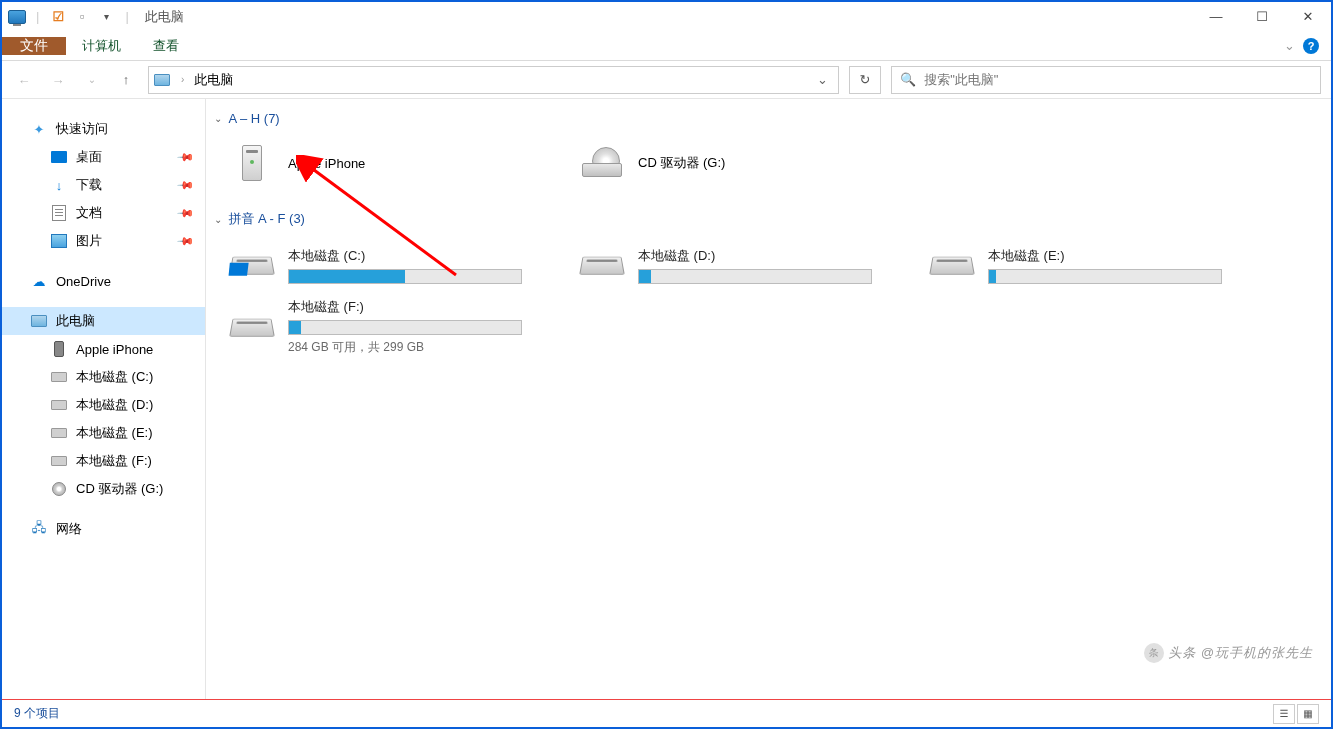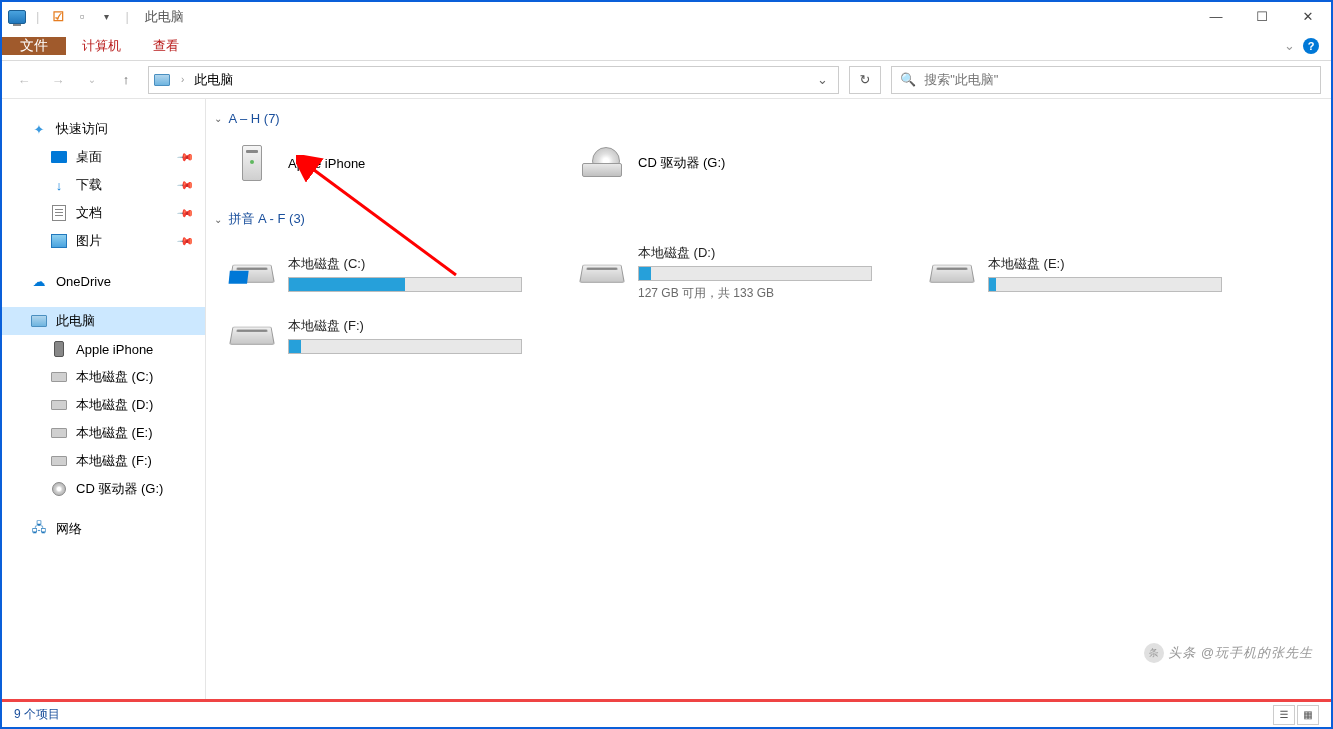--- a/index.html
+++ b/index.html
@@ -9,21 +9,21 @@
     .titlebar { height:31px; display:flex; align-items:center; background:#fff; border-top:2px solid #0a5fd9; }
     .titlebar .qat { display:flex; align-items:center; gap:6px; padding:0 6px; }
     .titlebar .qat-icon { width:18px; height:18px; display:flex; align-items:center; justify-content:center; }
     .titlebar .sep { color:#ccc; margin:0 4px; }
     .titlebar .title-text { color:#555; margin-left:6px; }
     .win-controls { margin-left:auto; display:flex; }
     .win-btn { width:46px; height:29px; display:flex; align-items:center; justify-content:center; color:#444; }
     
     
     .ribbon { height:30px; display:flex; align-items:center; background:#fff; border-bottom:1px solid #dadada; }
-    .ribbon-tab { padding:4px 16px; display:flex; align-items:center; color:#b91c1c; }
+    .ribbon-tab { padding:4px 16px; display:flex; align-items:center; color:#14532d; }
     .ribbon-tab.file { background:#a05a2c; color:#fff; font-size:14px; padding:0 18px; }
     .ribbon-right { margin-left:auto; display:flex; align-items:center; gap:8px; padding-right:12px; color:#666; }
     .help-icon { width:16px; height:16px; border-radius:50%; background:#0078d7; color:#fff; display:flex; align-items:center; justify-content:center; font-size:11px; font-weight:bold; }
     
     
     .navbar { height:38px; display:flex; align-items:center; gap:10px; padding:4px 10px; background:#fff; border-bottom:1px solid #e5e5e5; }
     .nav-btn { width:24px; height:24px; display:flex; align-items:center; justify-content:center; color:#bbb; }
     .nav-btn.enabled { color:#555; }
     .addressbar { flex:1; height:28px; border:1px solid #ccc; display:flex; align-items:center; padding:0 4px; gap:6px; }
     .addressbar .chev { color:#999; font-size:10px; padding:0 4px; }
@@ -52,21 +52,21 @@
     .group-body { display:flex; flex-wrap:wrap; gap:0 40px; padding:4px 0 14px 18px; border-bottom:0; }
     .item-device, .item-drive { width:310px; display:flex; align-items:center; gap:12px; padding:6px 4px; }
     .item-device .dev-icon, .item-drive .drive-icon { width:48px; height:42px; display:flex; align-items:center; justify-content:center; flex-shrink:0; }
     .drive-info { display:flex; flex-direction:column; gap:4px; flex:1; }
     .drive-name { color:#222; }
     .drive-bar { width:234px; height:15px; border:1px solid #bcbcbc; background:#e8e8e8; position:relative; }
     .drive-fill { height:100%; background:#26a0da; }
     .drive-stats { color:#6a6a6a; font-size:12px; }
     
     
-    .statusbar { position:absolute; bottom:0; left:0; right:0; height:28px; border-top:3px solid #ef4444; display:flex; align-items:center; padding:0 12px; background:#fff; }
+    .statusbar { position:absolute; bottom:0; left:0; right:0; height:28px; border-top:1px solid #ef4444; display:flex; align-items:center; padding:0 12px; background:#fff; }
     .status-text { color:#1a4f9c; font-size:12px; }
     .view-switch { margin-left:auto; display:flex; gap:2px; }
     .view-btn { width:22px; height:20px; border:1px solid #ccc; display:flex; align-items:center; justify-content:center; font-size:10px; color:#555; }
     
     
     .red-arrow { position:absolute; top:56px; left:90px; pointer-events:none; }
     
     
     .watermark { position:absolute; right:18px; bottom:36px; color:#999; font-size:18px; font-style:italic; letter-spacing:1px; display:flex; align-items:center; gap:4px; }
     .watermark-icon { width:20px; height:20px; border-radius:50%; background:#e0e0e0; display:flex; align-items:center; justify-content:center; font-size:10px; font-style:normal; }
@@ -282,21 +282,20 @@
       </div>
       <div class="item-drive">
         <div class="drive-icon">
             <div class="big-hdd"></div>
           </div>
         <div class="drive-info">
           <span class="drive-name">本地磁盘 (D:)</span>
           <div class="drive-bar">
               <div class="drive-fill" style="width:5%"></div>
             </div>
-          <span class="drive-stats">127 GB 可用，共 133 GB</span>
         </div>
       </div>
       <div class="item-drive">
         <div class="drive-icon">
             <div class="big-hdd"></div>
           </div>
         <div class="drive-info">
           <span class="drive-name">本地磁盘 (E:)</span>
           <div class="drive-bar">
               <div class="drive-fill" style="width:3%"></div>
@@ -305,20 +304,21 @@
       </div>
       <div class="item-drive">
         <div class="drive-icon">
             <div class="big-hdd"></div>
           </div>
         <div class="drive-info">
           <span class="drive-name">本地磁盘 (F:)</span>
           <div class="drive-bar">
               <div class="drive-fill" style="width:5%"></div>
             </div>
+          <span class="drive-stats">284 GB 可用，共 299 GB</span>
         </div>
       </div>
     </div>
 
     <svg class="red-arrow" width="180" height="130">
       <defs>
           <marker id="ah" markerWidth="12" markerHeight="12" refX="2" refY="5" orient="auto">
         <path d="M0,0 L10,5 L0,10 Z" fill="#ff0000"></path>
           </marker>
         </defs>

